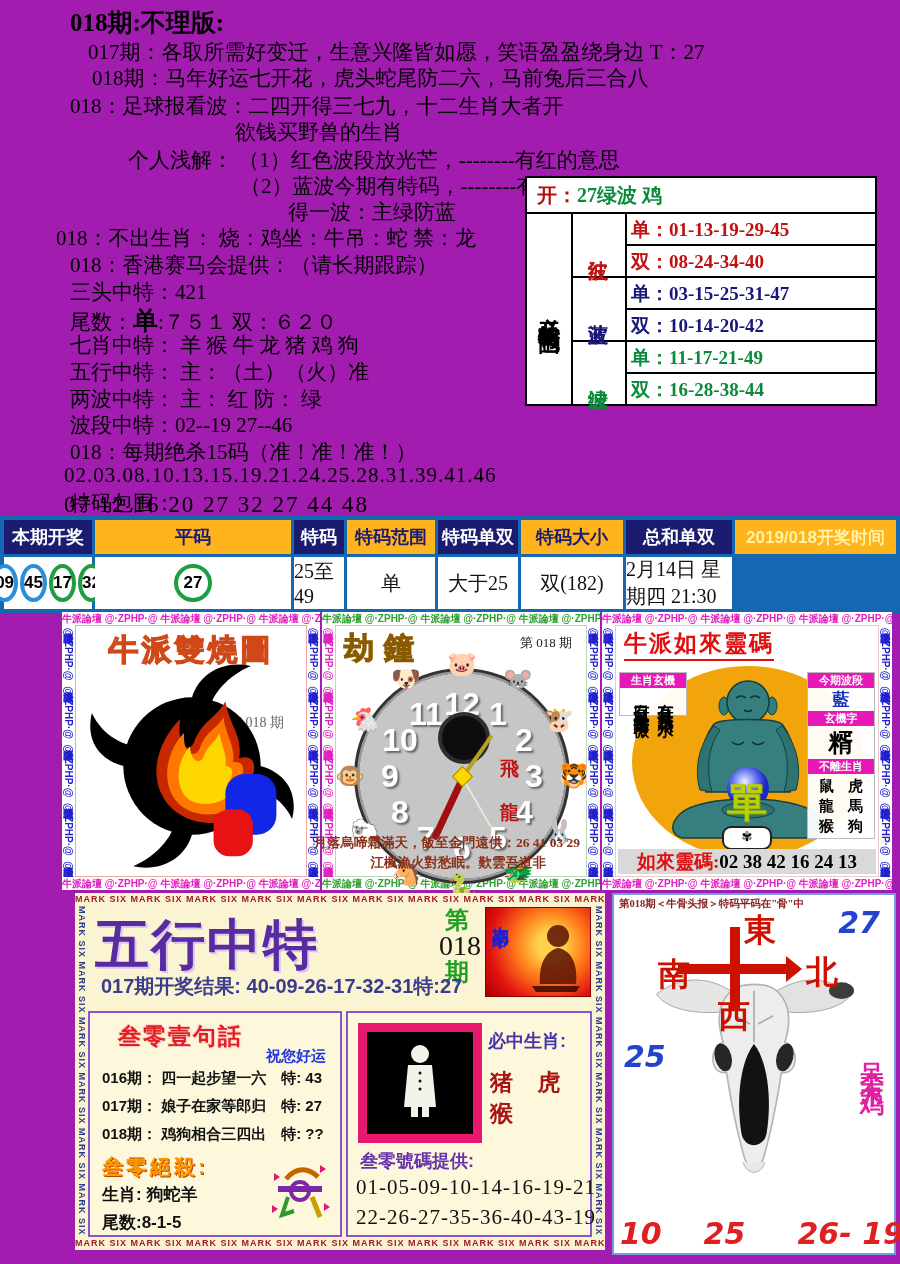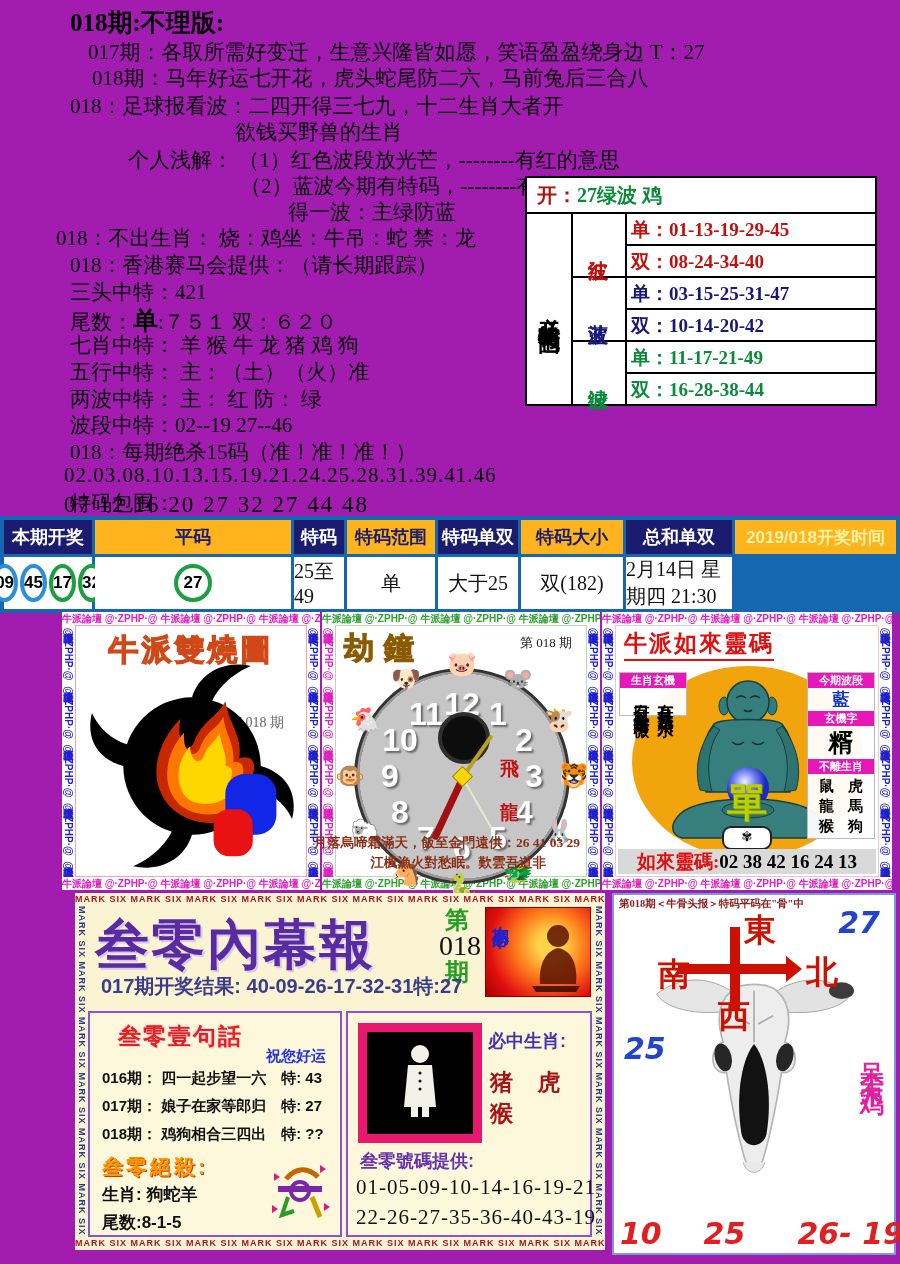--- a/index.html
+++ b/index.html
@@ -308,21 +308,21 @@
         <span class="lb">如來靈碼:</span><span>02 38 42 16 24 13</span>
       </div>
     </div>
   </div>
 
   <div class="blp">
     <div class="msx top">MARK SIX   MARK SIX   MARK SIX   MARK SIX   MARK SIX   MARK SIX   MARK SIX   MARK SIX   MARK SIX   MARK SIX   MARK SIX   MARK SIX   MARK SIX   MARK SIX   MARK SIX   MARK SIX</div>
     <div class="msx bot">MARK SIX   MARK SIX   MARK SIX   MARK SIX   MARK SIX   MARK SIX   MARK SIX   MARK SIX   MARK SIX   MARK SIX   MARK SIX   MARK SIX   MARK SIX   MARK SIX   MARK SIX   MARK SIX</div>
     <div class="msy lft"><span>MARK SIX   MARK SIX   MARK SIX   MARK SIX   MARK SIX   MARK SIX   MARK SIX   MARK SIX   MARK SIX   MARK SIX   MARK SIX   MARK SIX   MARK SIX   MARK SIX   MARK SIX   MARK SIX</span></div>
     <div class="msy rgt"><span>MARK SIX   MARK SIX   MARK SIX   MARK SIX   MARK SIX   MARK SIX   MARK SIX   MARK SIX   MARK SIX   MARK SIX   MARK SIX   MARK SIX   MARK SIX   MARK SIX   MARK SIX   MARK SIX</span></div>
-    <div class="blp-title">叁零內幕報</div>
+    <div class="blp-title">五行中特</div>
     <div class="issue-col">
       <div style="color:#20a020;font-weight:bold;font-size:24px;">第</div>
       <div style="color:#111;font-size:28px;">018</div>
       <div style="color:#20a020;font-weight:bold;font-size:24px;">期</div>
     </div>
     <div class="redbox">
       <div class="mustwin">本期必中</div>
       <svg width="70" height="80" viewBox="0 0 70 80" style="position:absolute;right:2px;bottom:2px;">
         <circle cx="40" cy="22" r="11" fill="#5a1004" opacity="0.85"></circle>
         <path d="M22,70 C20,48 30,36 40,34 C52,36 60,48 58,70 Z" fill="#5a1004" opacity="0.85"></path>
@@ -384,18 +384,18 @@
       <path d="M112,268 C116,284 134,284 138,268" fill="#e8e8e8" stroke="#a8a8a8"></path>
     </svg>
     <div class="dir" style="left:130px;top:14px;">東</div>
     <div class="dir" style="left:44px;top:58px;">南</div>
     <div class="dir" style="left:192px;top:56px;">北</div>
     <div class="dir" style="left:104px;top:100px;">西</div>
     <div class="crossV"></div>
     <div class="crossH"></div>
     <div class="arrowR"></div>
     <div class="handnum" style="right:14px;top:10px;">27</div>
-    <div class="handnum" style="left:10px;top:136px;text-align:right;">25</div>
+    <div class="handnum" style="left:10px;top:144px;text-align:right;">25</div>
     <div class="phrase">呆若木鸡</div>
     <div class="botnums">10    25     26- 19-33</div>
   </div>
 
 </div>
 
 </body></html>

